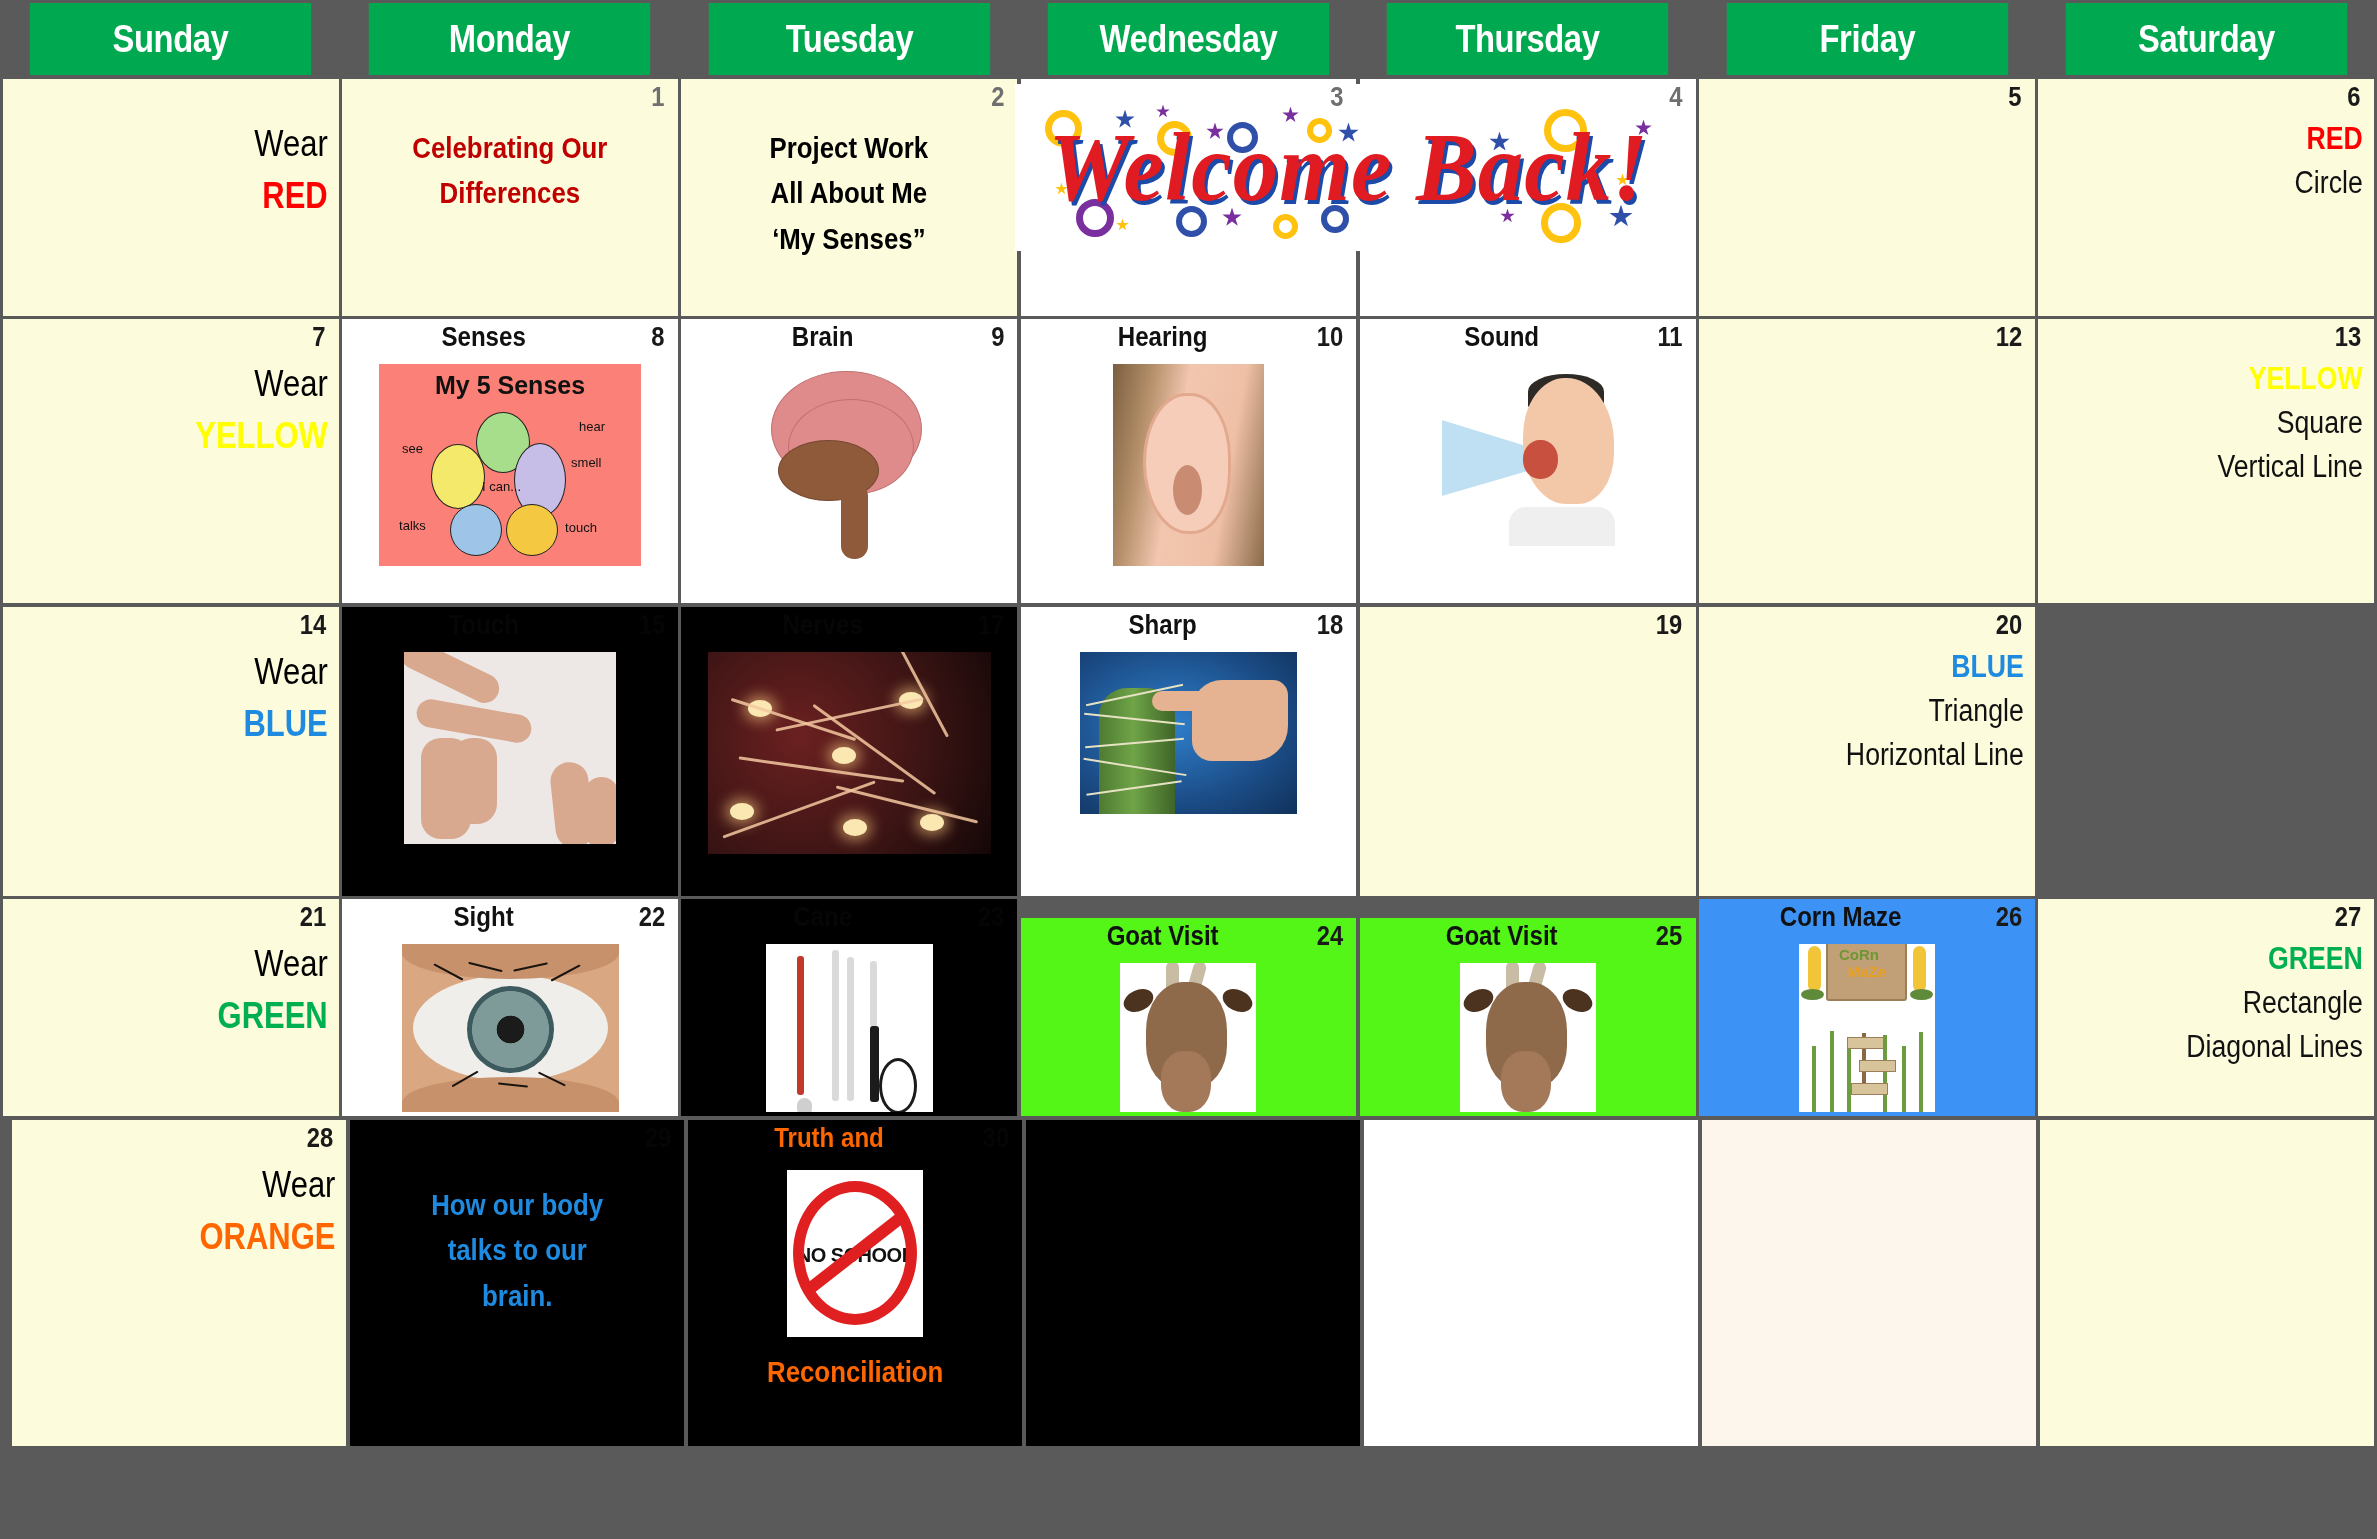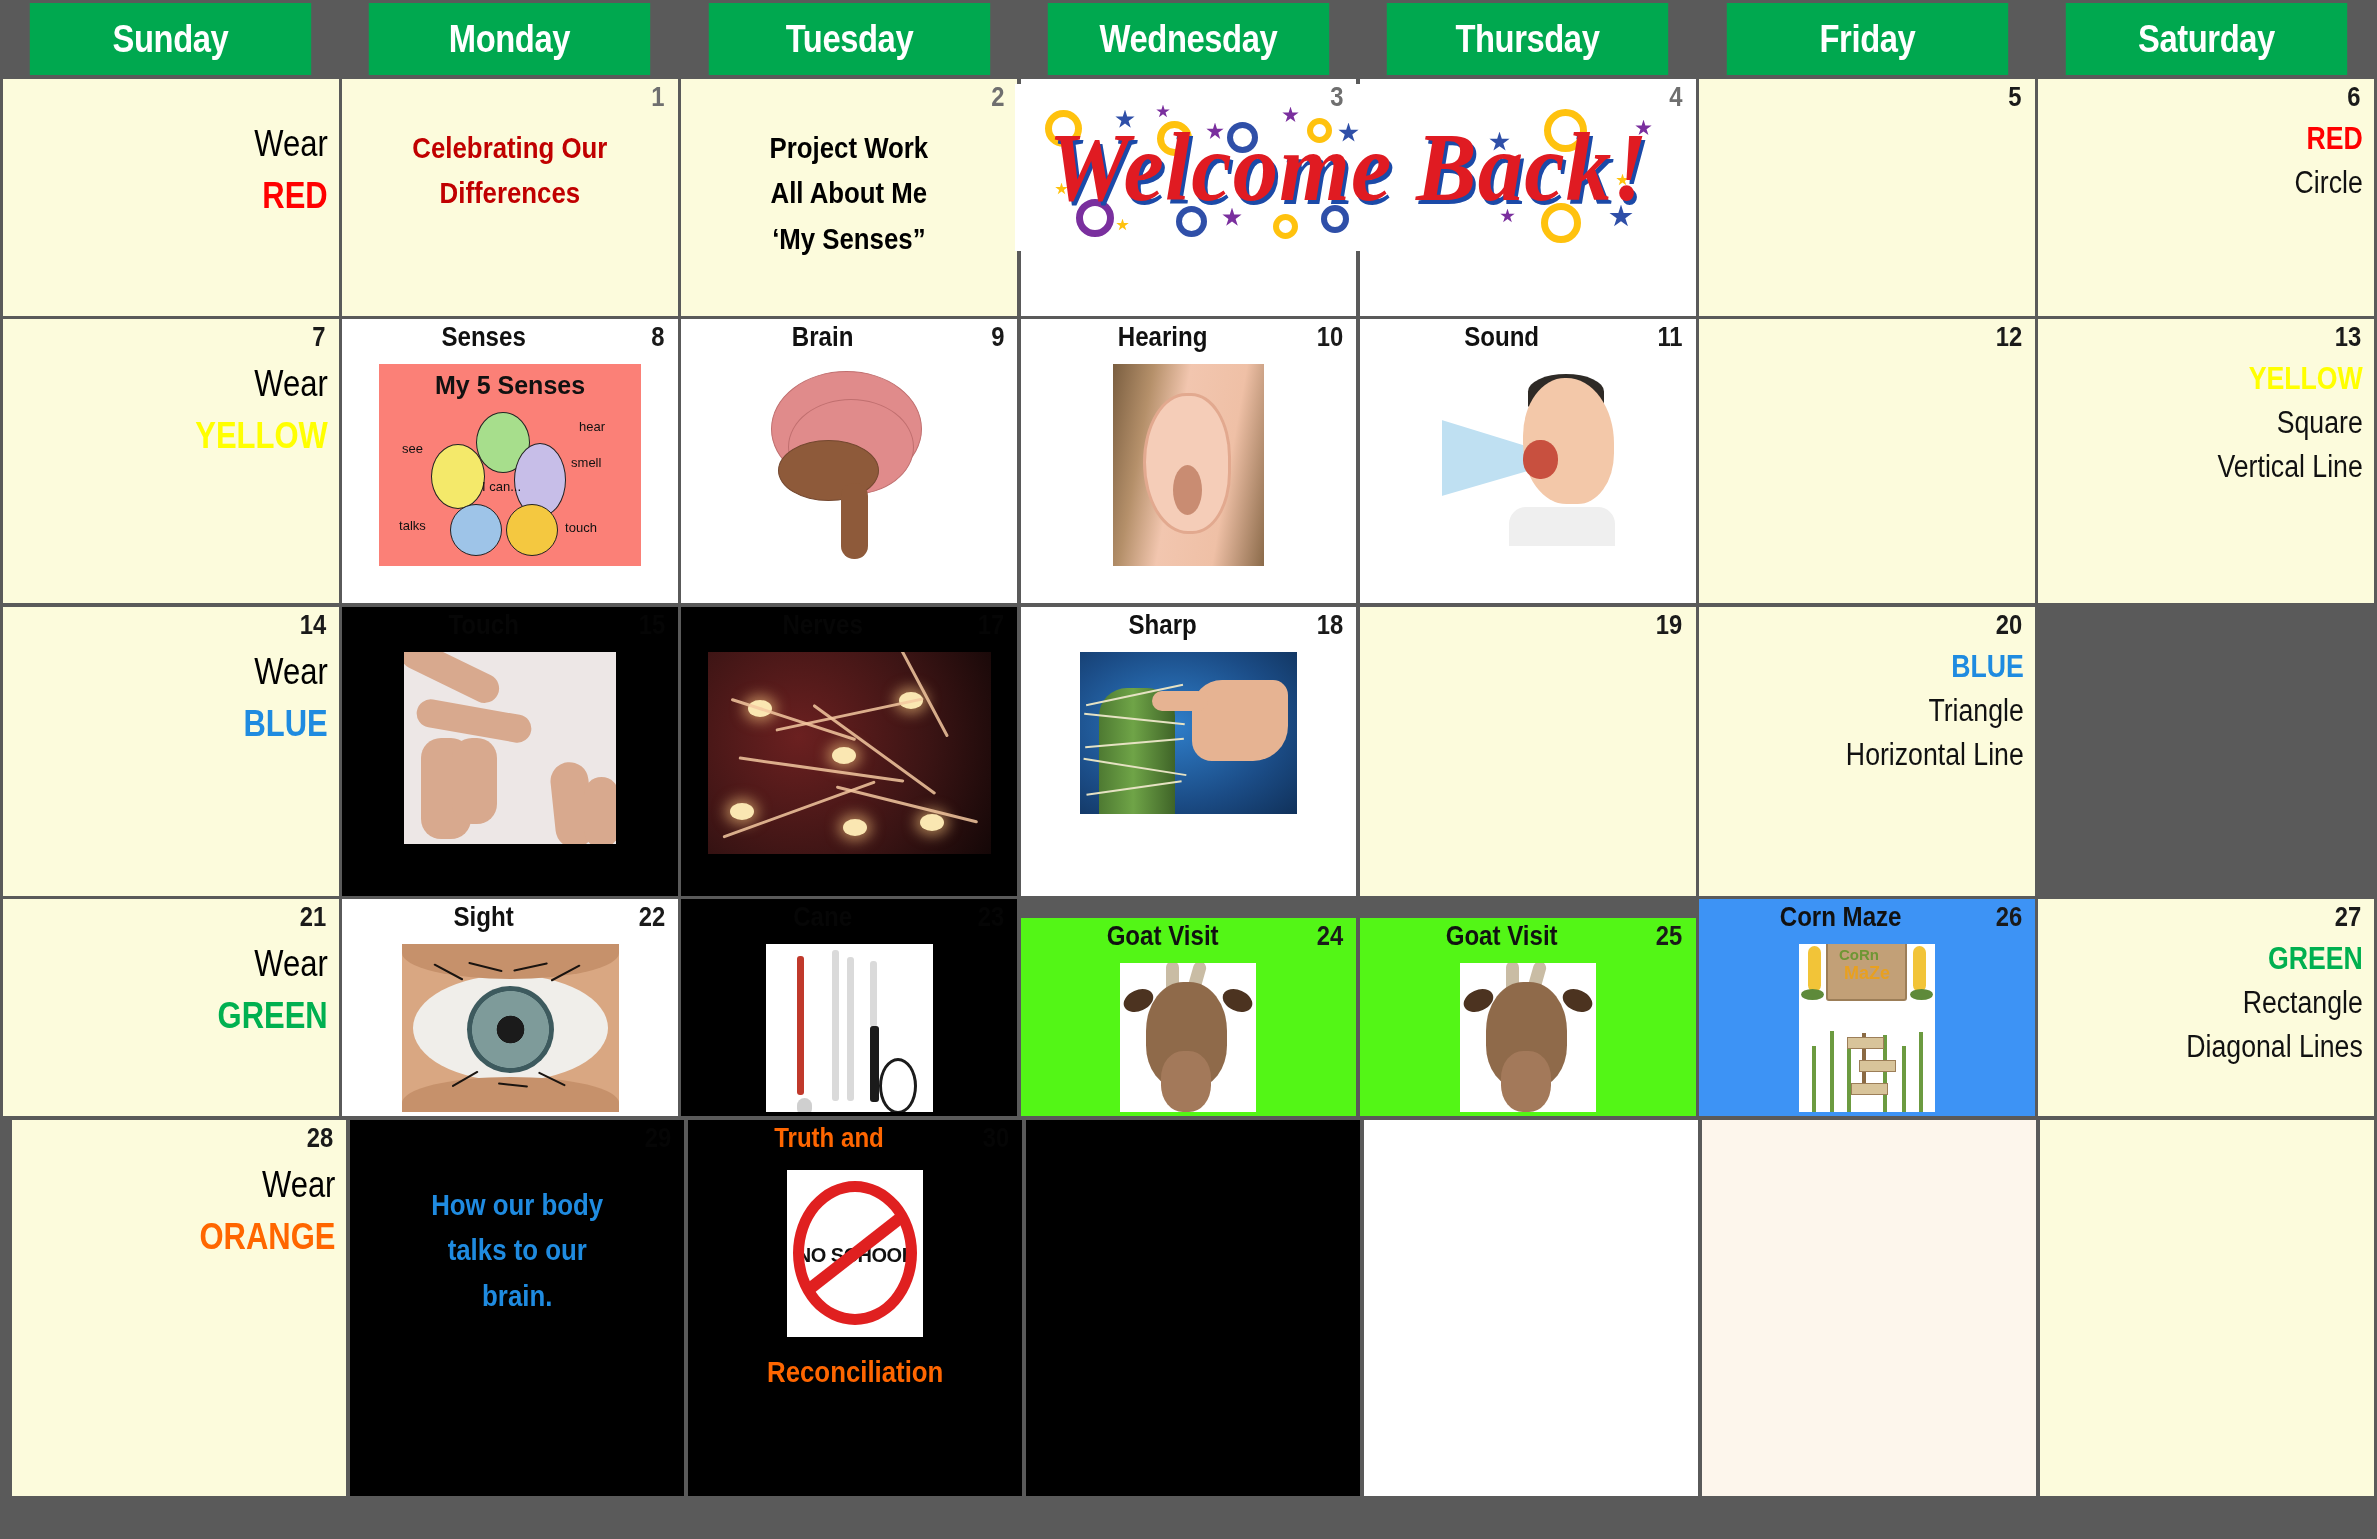--- a/index.html
+++ b/index.html
@@ -42,21 +42,21 @@
     grid-template-columns: repeat(7, 1fr);
     gap: 3.5px;
     padding: 0 3px;
     margin-top: 3.5px;
     position: relative;
   }
   .week.w1 { height: 237px; }
   .week.w2 { height: 284px; }
   .week.w3 { height: 289px; }
   .week.w4 { height: 217px; }
-  .week.w5 { height: 376px; padding-left: 12px; }
+  .week.w5 { height: 326px; padding-left: 12px; }
 
   .cell {
     position: relative;
     overflow: hidden;
     padding: 7px 11px 4px 11px;
     display: flex;
     flex-direction: column;
   }
   .bg-cream  { background: #FCFBDC; }
   .bg-white  { background: #FFFFFF; }
@@ -206,21 +206,21 @@
     background:#A3795A; border-radius: 44%; }
   .goat-art .ear { position:absolute; top:48px; width:31px; height:21px; background:#4C3320; border-radius:50%; }
   .goat-art .horn { position:absolute; top:19px; width:13px; height:43px; background:#C9BCA4; border-radius:7px; }
 
   .cornmaze-art { width: 136px; height: 192px; background:#FFFFFF; position:relative; overflow:hidden; }
   .cornmaze-art .sign { position:absolute; left:27px; top:8px; width:81px; height:61px;
     background:#C2A077; border:2px solid #9C7E58; border-radius:3px; }
   .cornmaze-art .signtxt { position:absolute; left:0; right:16px; top:14px; text-align:center;
     font-size:15px; font-weight:700; color:#6F9634; font-family:"Liberation Sans",sans-serif; }
   .cornmaze-art .signtxt2 { position:absolute; left:0; right:0; top:31px; text-align:center;
-    font-size:18px; font-weight:700; color:#E8A020; font-family:"Liberation Sans",sans-serif; }
+    font-size:15px; font-weight:700; color:#E8A020; font-family:"Liberation Sans",sans-serif; }
   .cornmaze-art .cob { position:absolute; width:13px; height:46px; background:#F2C438; border-radius:6.6px; }
   .cornmaze-art .leaf { position:absolute; width:23px; height:11px; background:#5E8A3A; border-radius:50%; }
   .cornmaze-art .stalk { position:absolute; bottom:2px; width:4px; background:#6C9B40; }
   .cornmaze-art .post { position:absolute; left:63px; bottom:30px; width:4.5px; height:61px; background:#8A6A44; }
   .cornmaze-art .arrow { position:absolute; background:#D8C49A; border:1px solid #9C7E58; height:12px; width:37px; }
 
   .noschool-art { width: 136px; height: 167px; background:#FFFFFF; position:relative; }
   .noschool-art .ring { position:absolute; left:6px; top:11px; width:124px; height:144px;
     border: 11px solid #E02020; border-radius:50%; }
   .noschool-art .slash { position:absolute; left:8px; top:77px; width:121px; height:12px;

